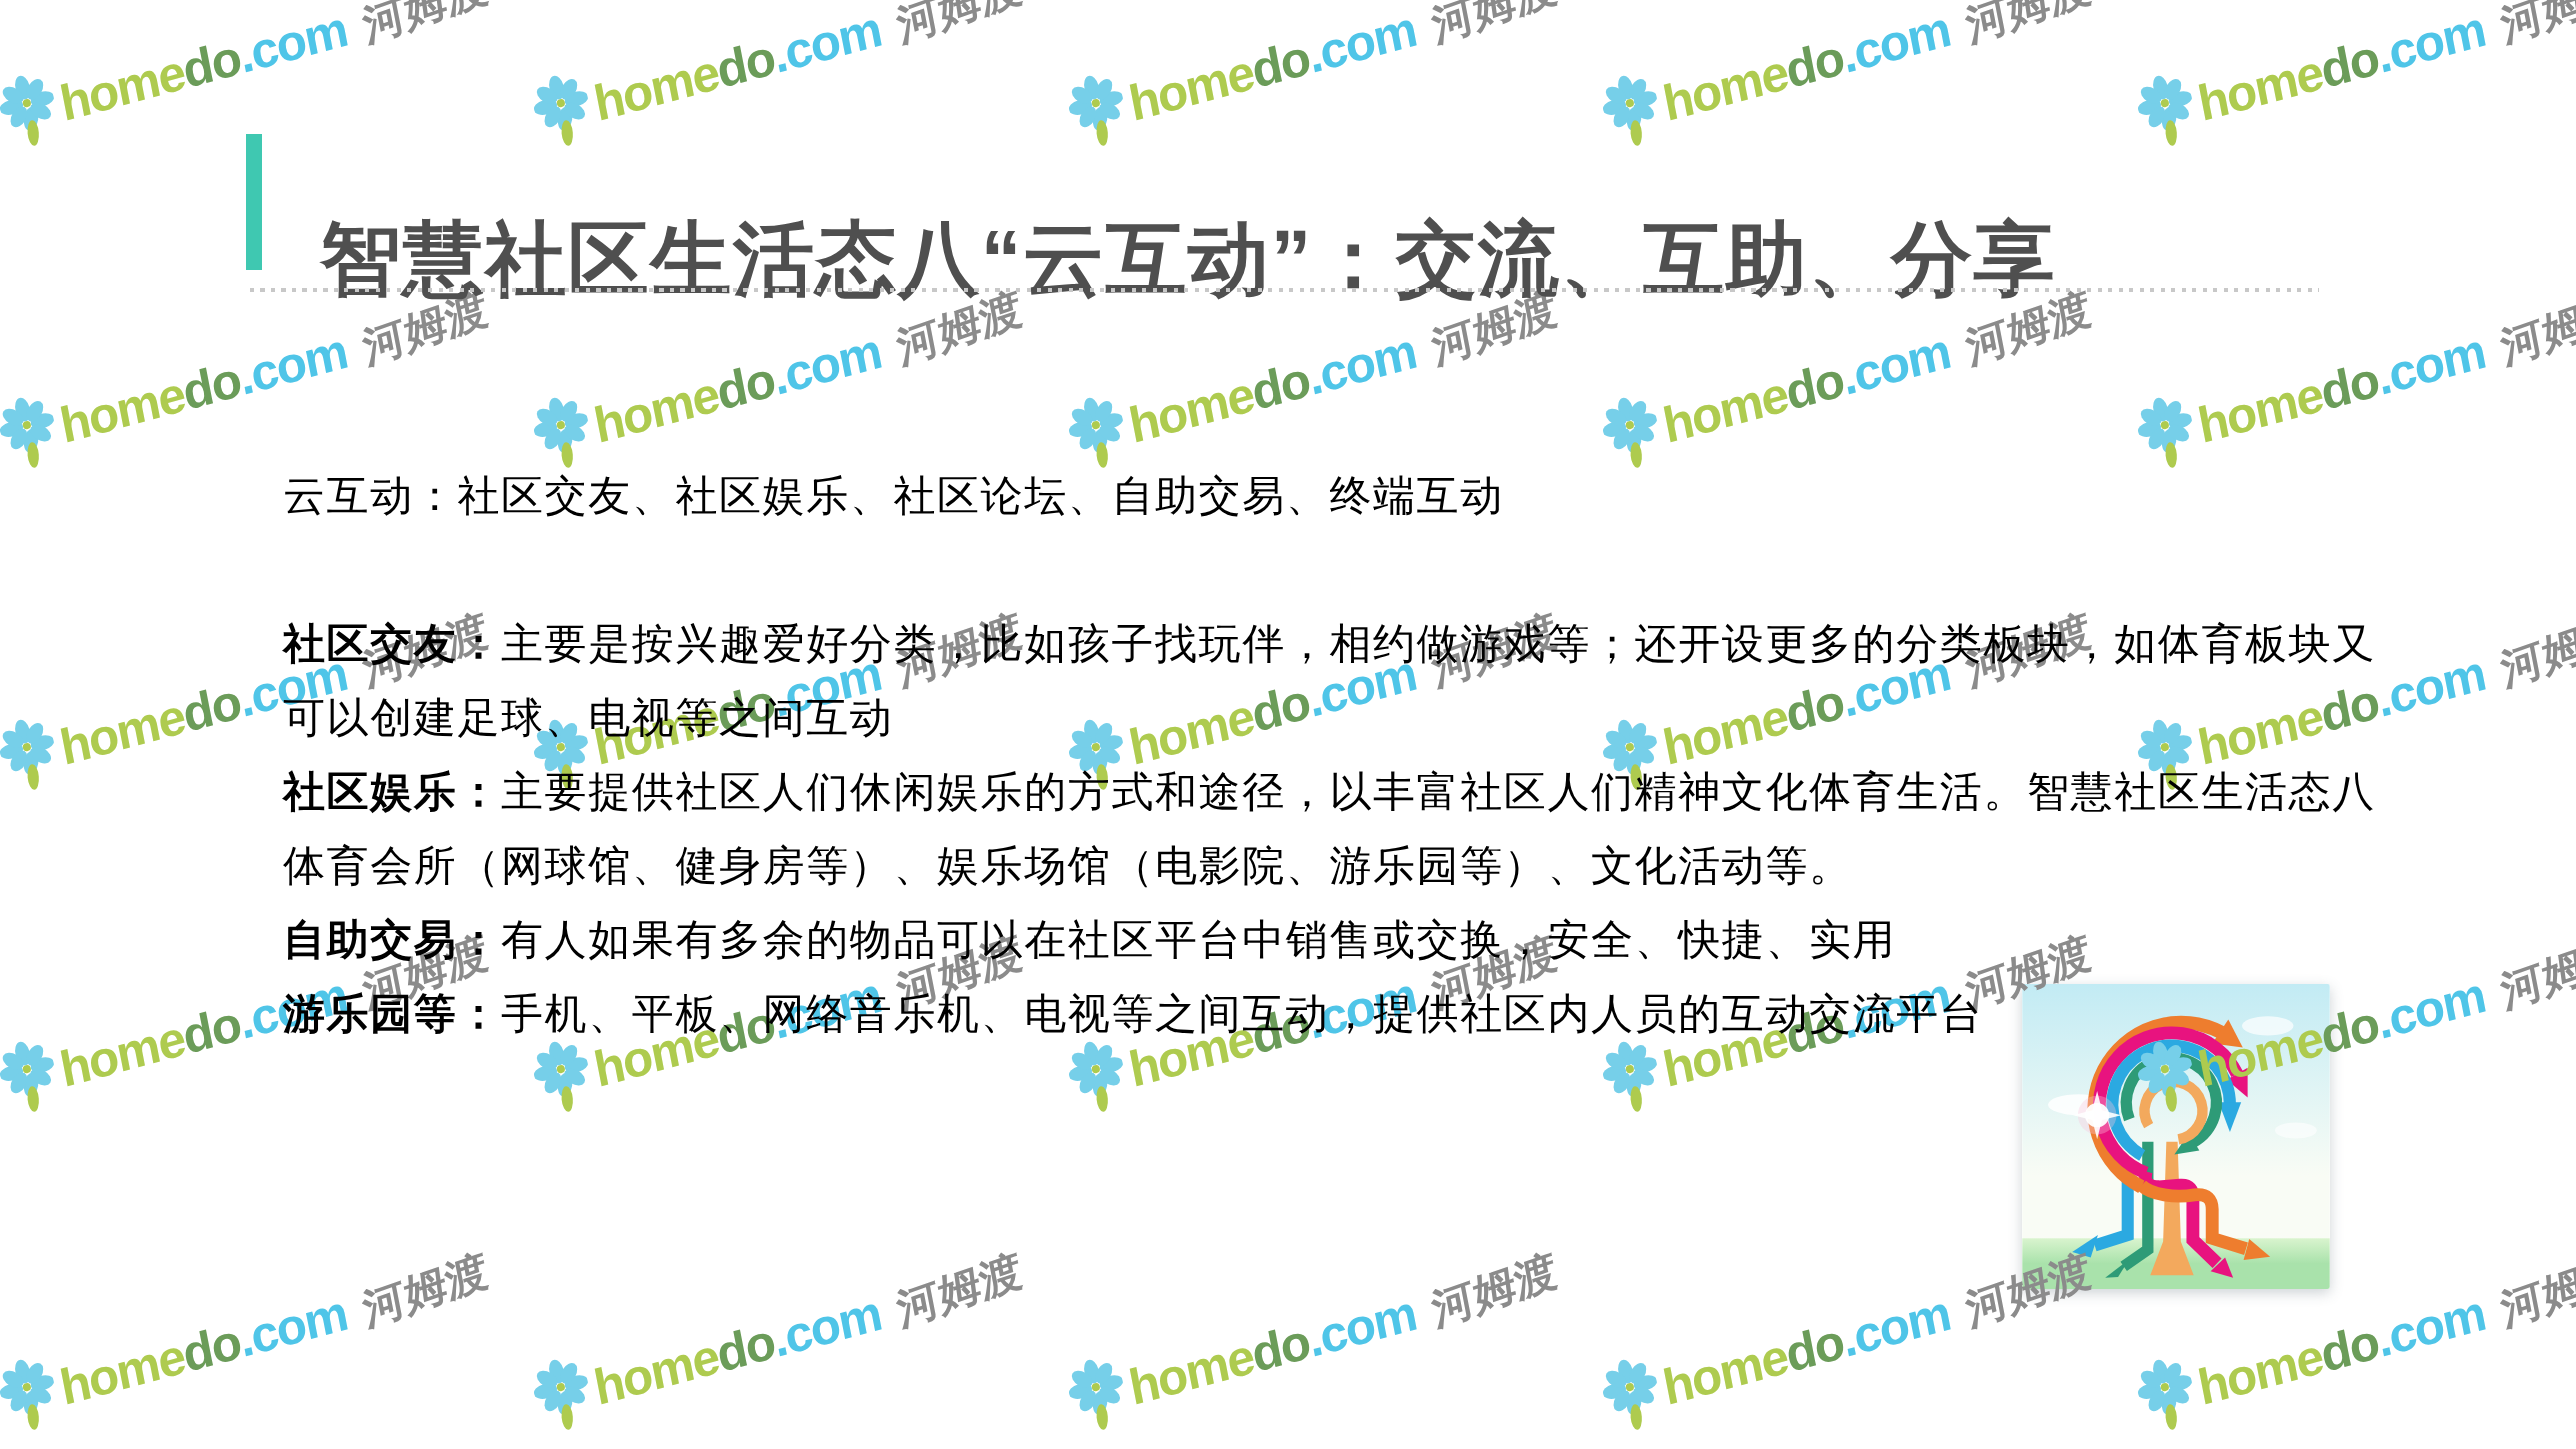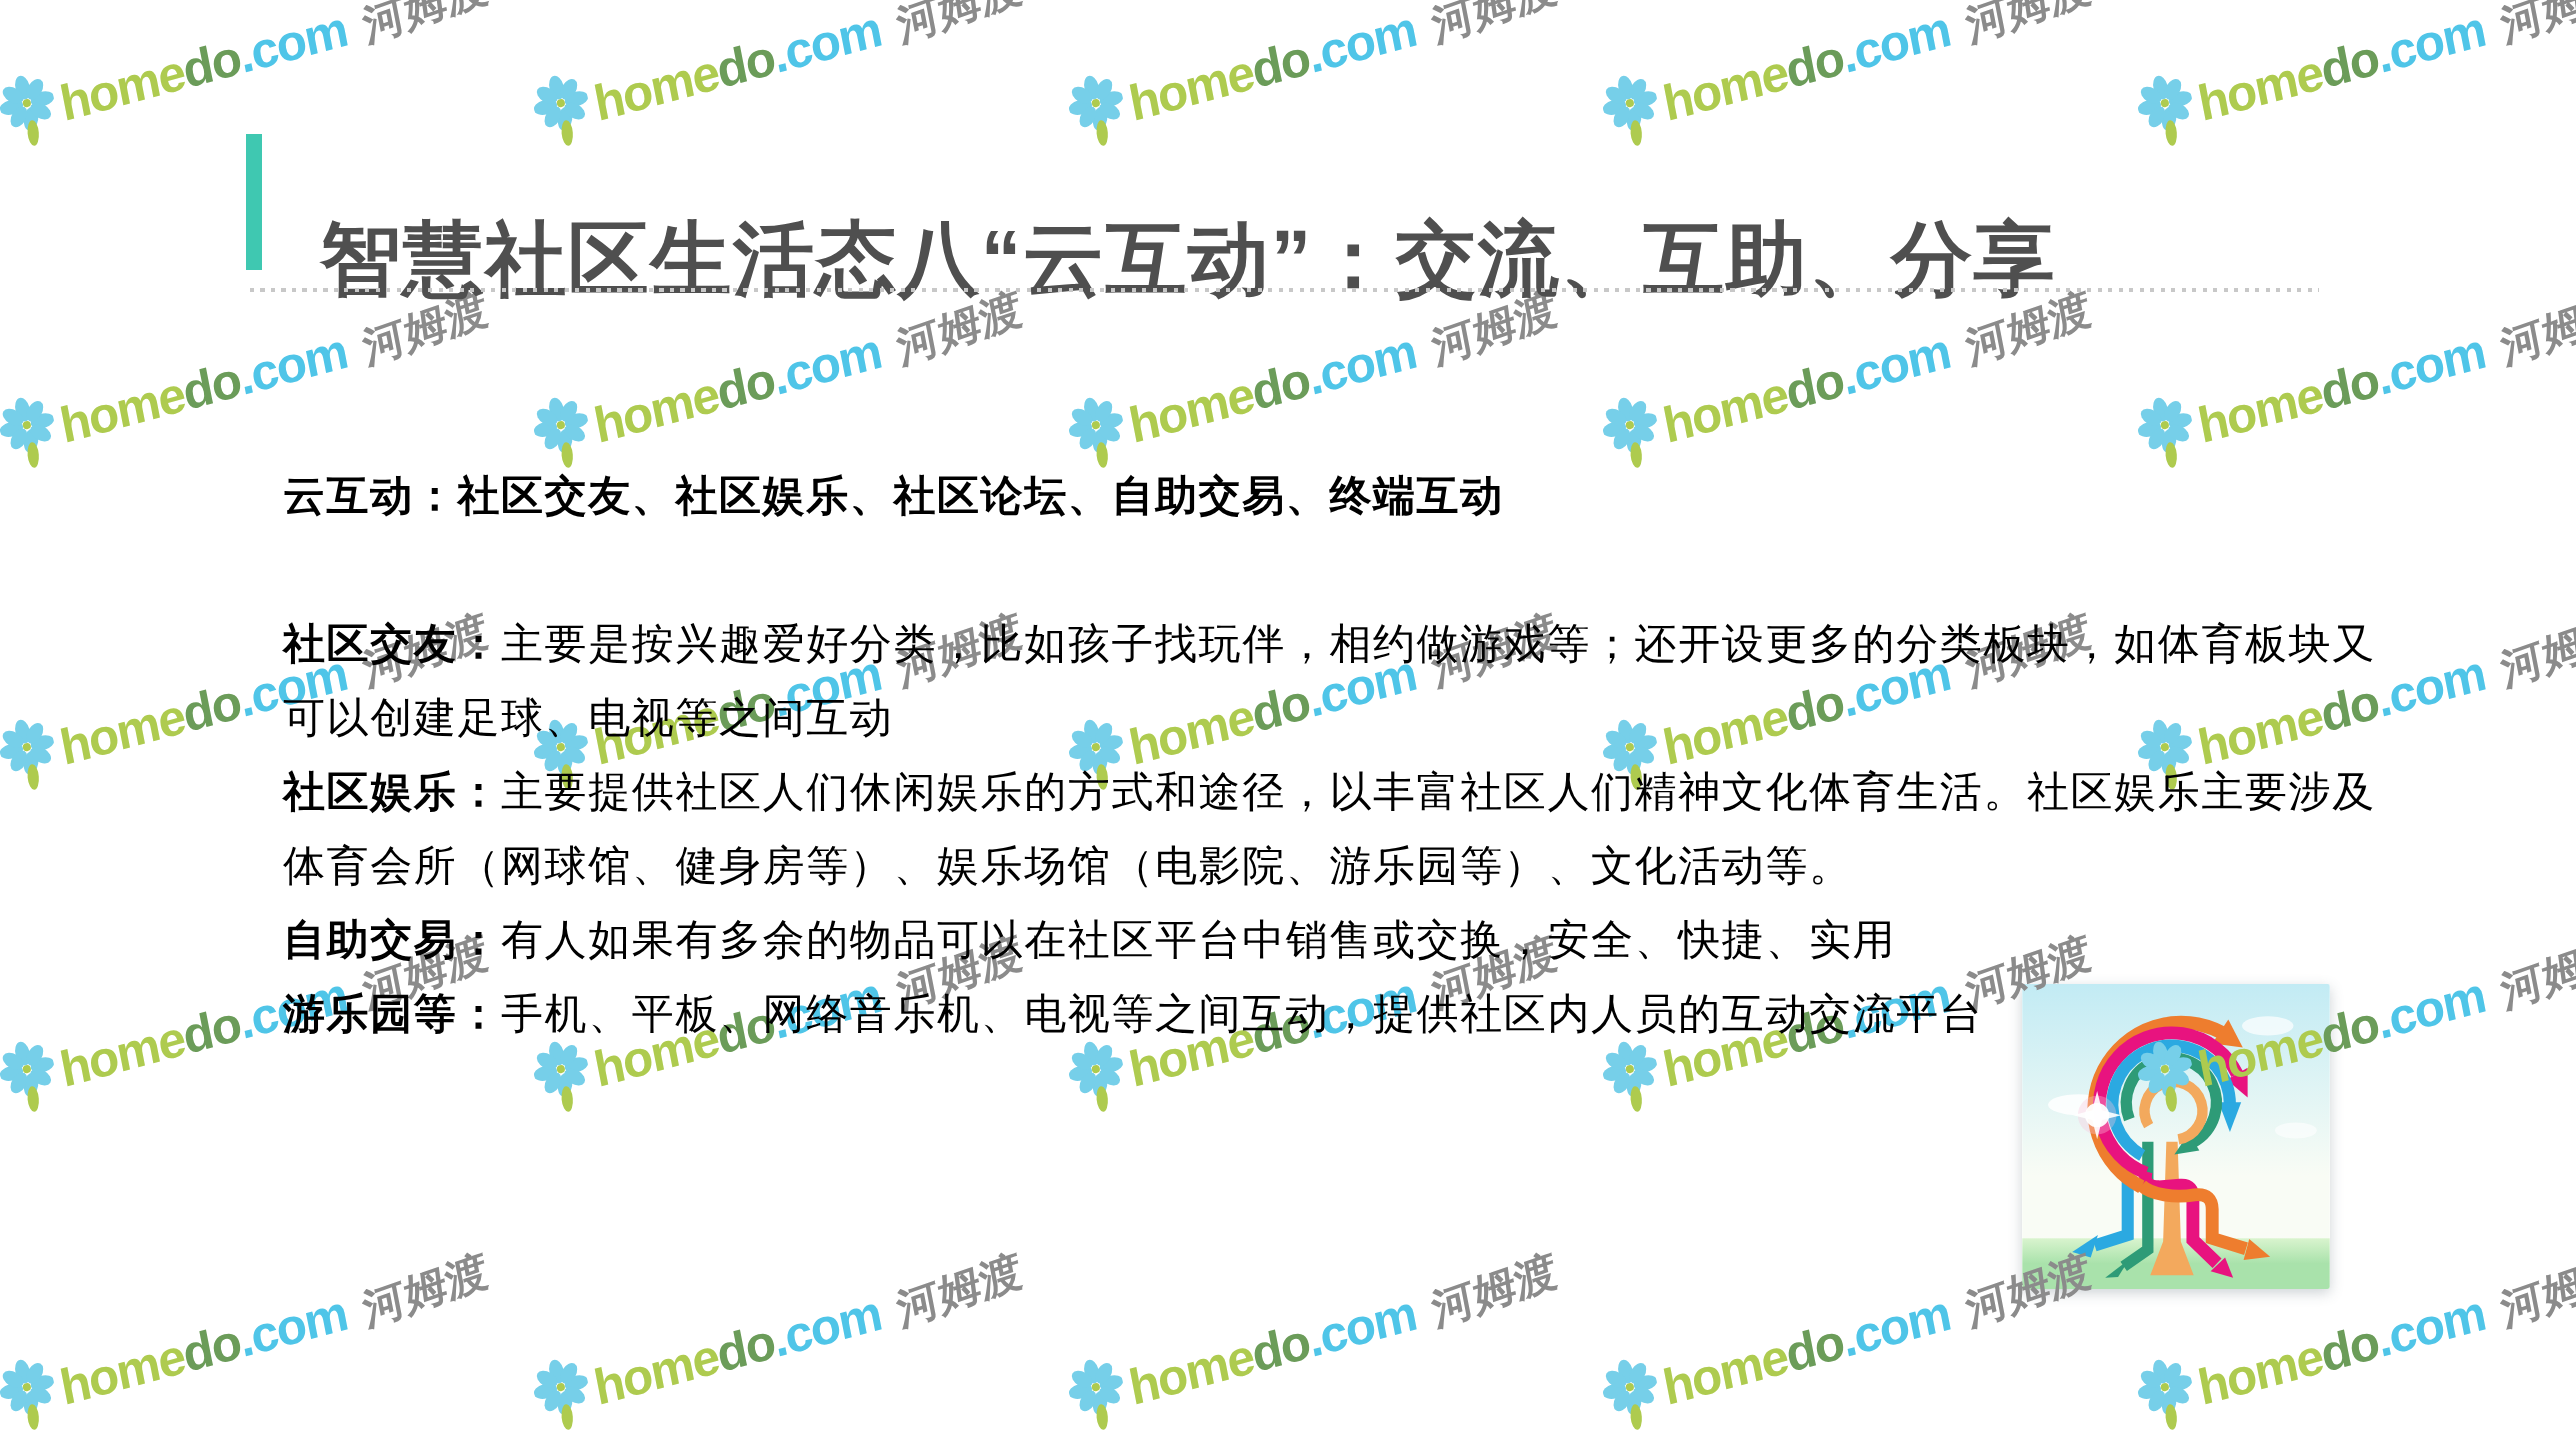--- a/index.html
+++ b/index.html
@@ -46,21 +46,21 @@
     position:absolute;left:250px;top:288px;width:2069px;height:4px;z-index:3;
     background:repeating-linear-gradient(90deg,#c8c8c8 0 4px,transparent 4px 10.5px);
   }
 
   
   .body-block{position:absolute;left:283px;top:459px;z-index:3;}
   .line{
     font-size:42px;letter-spacing:1.6px;line-height:74px;
     color:#000;white-space:nowrap;
   }
-  .intro{margin-bottom:74px;font-weight:bold;}
+  .intro{margin-bottom:74px;}
   .lbl{font-weight:700;}
 
   
   .illustration{
     position:absolute;left:2022px;top:984px;width:308px;height:305px;z-index:1;
     background:#fff;border-radius:2.4px;overflow:hidden;
     box-shadow:0 4px 13px rgba(60,80,90,.25);
   }
   .illustration svg{display:block;}
 </style>
@@ -568,20 +568,20 @@
     </div>
 
   <div class="title-bar"></div>
   <h1 class="page-title">智慧社区生活态八“云互动”：交流、互助、分享</h1>
   <div class="divider"></div>
 
   <div class="body-block">
     <div class="line intro"><span>云互动：社区交友、社区娱乐、社区论坛、自助交易、终端互动</span></div>
     <div class="line"><span class="lbl">社区交友：</span><span>主要是按兴趣爱好分类，比如孩子找玩伴，相约做游戏等；还开设更多的分类板块，如体育板块又</span></div>
     <div class="line"><span class="lbl"></span><span>可以创建足球、电视等之间互动</span></div>
-    <div class="line"><span class="lbl">社区娱乐：</span><span>主要提供社区人们休闲娱乐的方式和途径，以丰富社区人们精神文化体育生活。社区娱乐主要涉及</span></div>
+    <div class="line"><span class="lbl">社区娱乐：</span><span>主要提供社区人们休闲娱乐的方式和途径，以丰富社区人们精神文化体育生活。智慧社区生活态八</span></div>
     <div class="line"><span class="lbl"></span><span>体育会所（网球馆、健身房等）、娱乐场馆（电影院、游乐园等）、文化活动等。</span></div>
     <div class="line"><span class="lbl">自助交易：</span><span>有人如果有多余的物品可以在社区平台中销售或交换，安全、快捷、实用</span></div>
     <div class="line"><span class="lbl">游乐园等：</span><span>手机、平板、网络音乐机、电视等之间互动，提供社区内人员的互动交流平台</span></div>
   </div>
 
 </div>
 
 
 </body></html>

